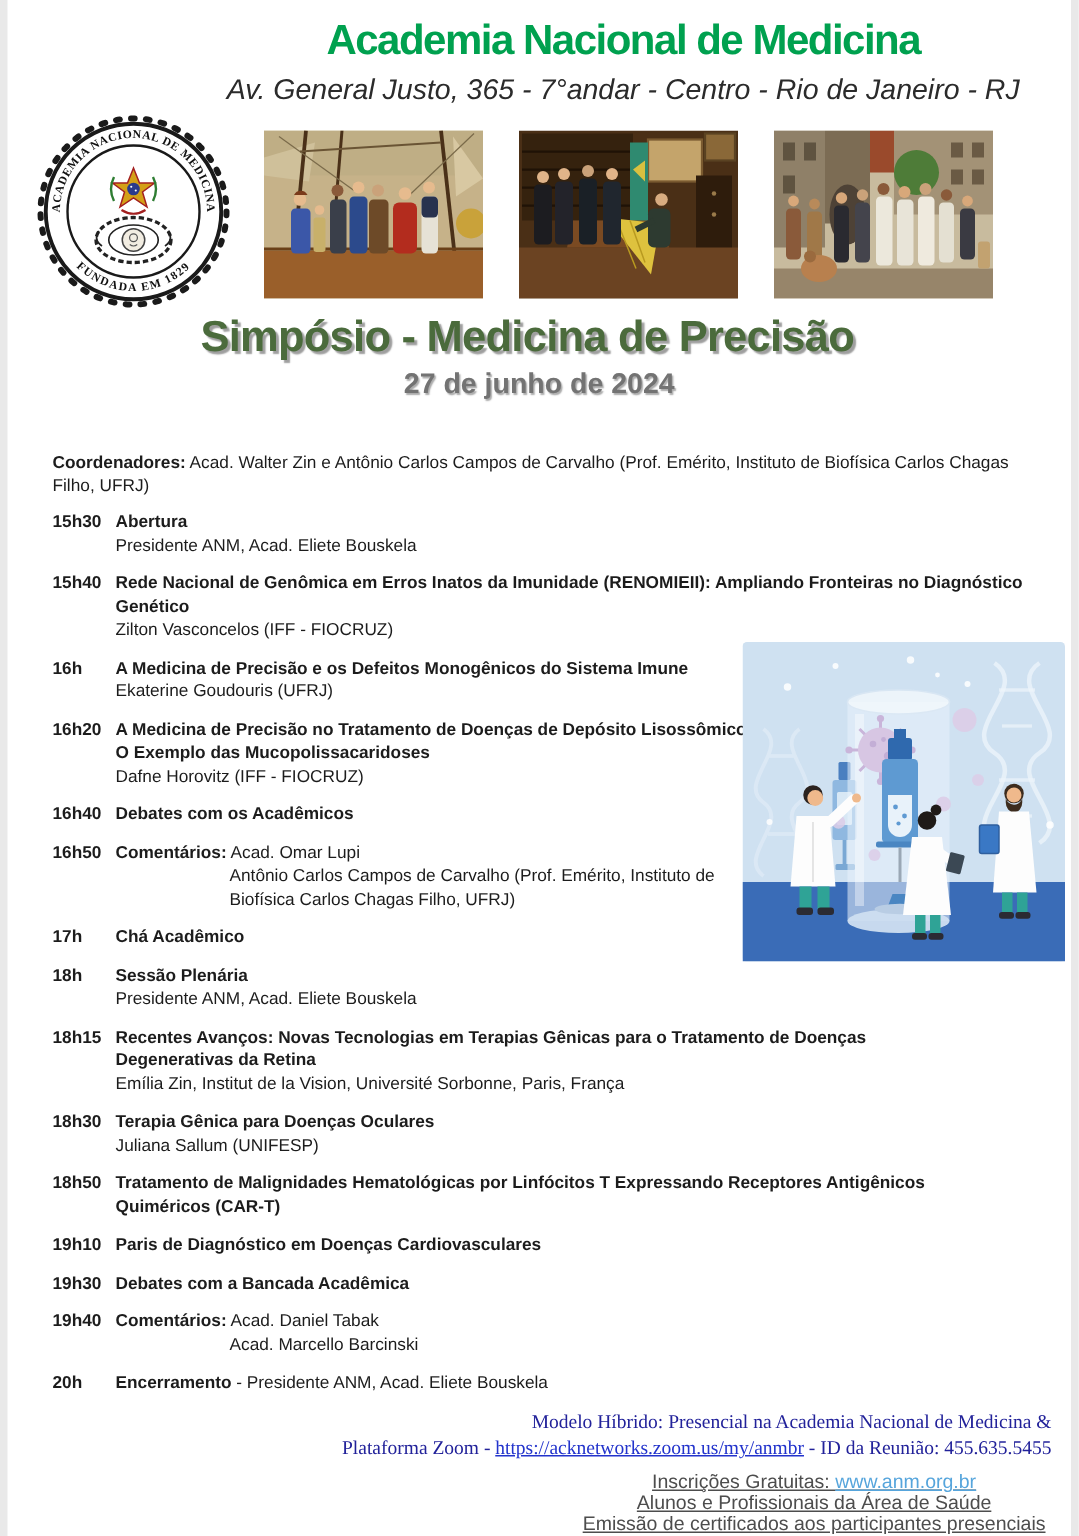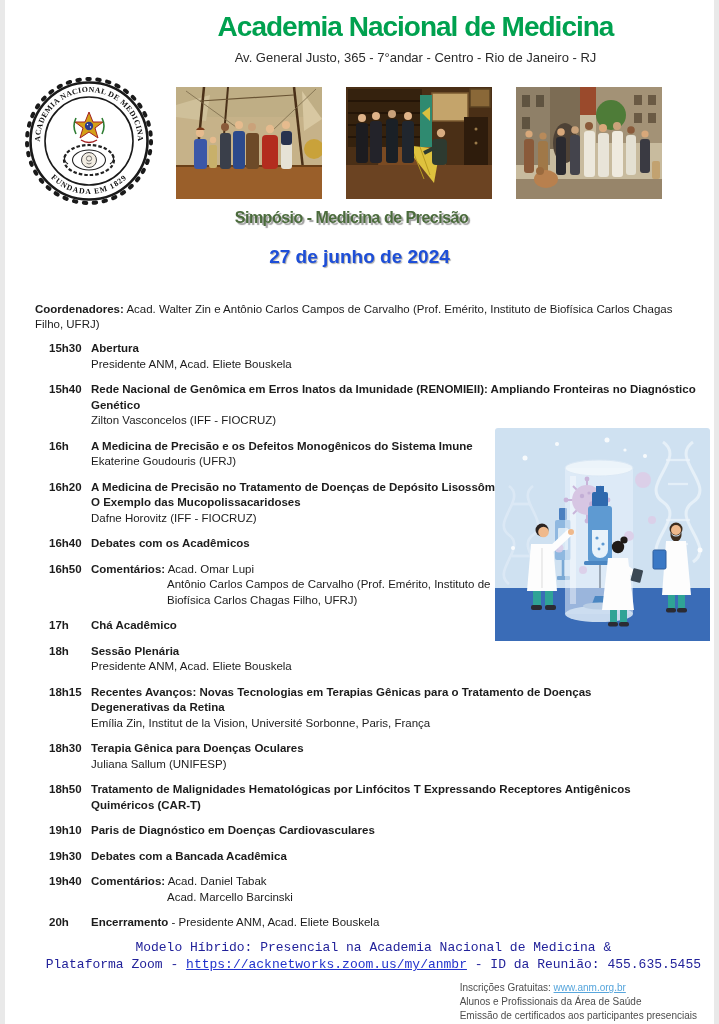--- a/index.html
+++ b/index.html
@@ -5,56 +5,56 @@
   html,body{margin:0;padding:0;background:#e9e9e9;}
   .page{
     position:relative;width:709px;height:1024px;margin:0 auto;background:#fff;
     font-family:"Liberation Sans",sans-serif;color:#1c1c1c;overflow:hidden;
   }
   
   .header-text{position:absolute;left:112px;right:0;top:12px;text-align:center;}
   .main-title{
     font-size:28px;font-weight:bold;letter-spacing:-1px;color:#00a14f;line-height:1.1;
   }
-  .address{font-size:13px;color:#2b2b2b;margin-top:7px;letter-spacing:0;}
+  .address{font-size:19px;color:#2b2b2b;margin-top:7px;letter-spacing:0;font-style:italic;}
   
   .seal{position:absolute;left:13px;top:74px;width:142px;height:134px;}
   
   .paintings{position:absolute;left:171px;top:87px;display:flex;gap:24px;}
   .painting{width:146px;height:112px;box-shadow:0 0 0 1px #d9d2c2 inset;}
   
   .event-title{
     position:absolute;left:0;right:16px;top:209px;text-align:center;
-    font-size:16px;font-weight:bold;color:#4b6b3c;letter-spacing:-0.5px;
+    font-size:29px;font-weight:bold;color:#4b6b3c;letter-spacing:-0.5px;
     text-shadow:2px 2px 1px #9e9e9e;
   }
   .event-date{
     position:absolute;left:0;right:0;top:246px;text-align:center;
-    font-size:19px;font-weight:bold;color:#1d4ed8;text-shadow:1px 1px 1px #aaa;
+    font-size:19px;font-weight:bold;color:#737373;text-shadow:1px 1px 1px #aaa;
   }
   
   .coordinators{position:absolute;left:30px;top:290px;width:662px;font-size:11.5px;line-height:15.5px;}
-  .schedule{position:absolute;left:44px;top:341px;width:662px;font-size:11.5px;}
+  .schedule{position:absolute;left:30px;top:341px;width:662px;font-size:11.5px;}
   .row{display:flex;margin-bottom:10px;}
   .time{flex:0 0 42px;font-weight:bold;line-height:15.5px;}
   .content{flex:1;line-height:15.5px;}
   .content .line{min-height:15.5px;}
   .content .line.ind{padding-left:76px;}
   .b{font-weight:bold;}
   
   .illustration{position:absolute;left:490px;top:428px;width:215px;height:213px;}
   
   .footer-hybrid{
-    position:absolute;right:13px;top:939px;text-align:center;
-    font-family:Liberation Mono, monospace;font-size:13px;line-height:17px;color:#22229a;
+    position:absolute;right:13px;top:939px;text-align:right;
+    font-family:Liberation Serif, serif;font-size:13px;line-height:17px;color:#22229a;
   }
   .footer-hybrid a{color:#2233cc;text-decoration:underline;}
   .footer-small{
-    position:absolute;right:17px;top:981px;text-align:left;
-    font-size:10px;line-height:14px;color:#4d4d4d;
+    position:absolute;right:17px;top:981px;text-align:center;
+    font-size:13px;line-height:14px;color:#4d4d4d;text-decoration:underline;
   }
   .footer-small a{color:#56a5dc;text-decoration:underline;}
 </style>
 </head>
 <body>
 
 <div class="page">
 
   <div class="header-text">
     <div class="main-title">Academia Nacional de Medicina</div>

